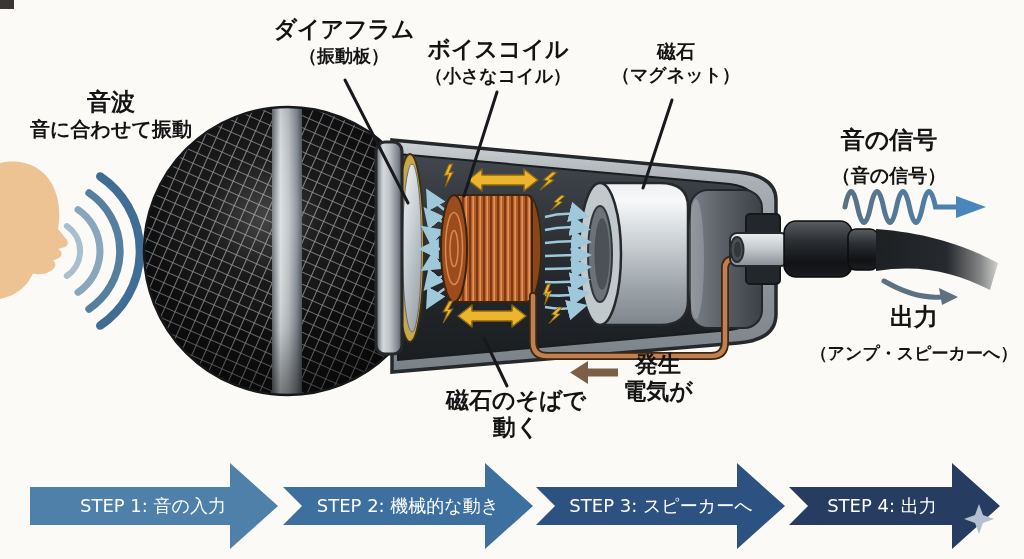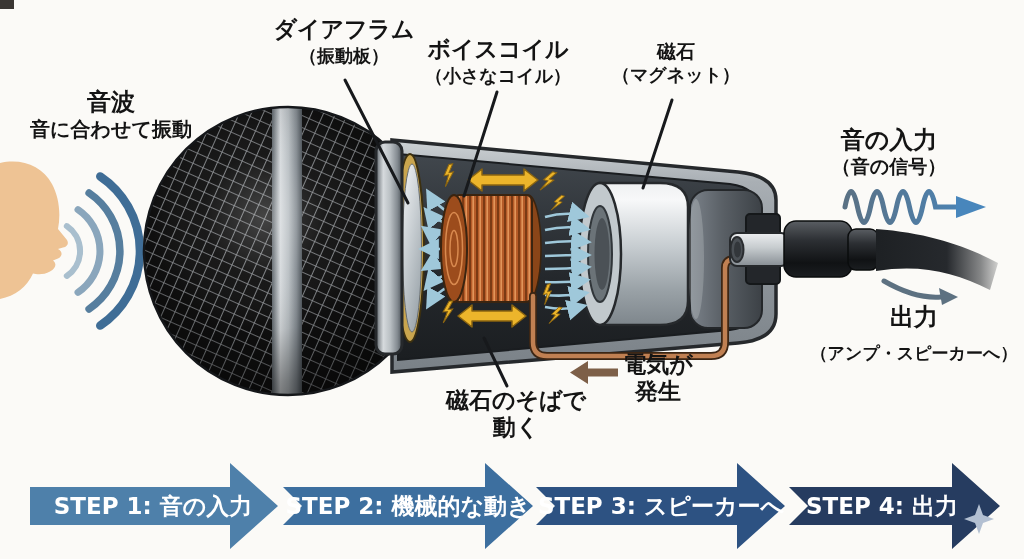--- a/index.html
+++ b/index.html
@@ -16,30 +16,30 @@
   .lbl-soundwave .t{font-size:24px;}
   .lbl-soundwave .s{font-size:20px;margin-top:2px;}
   .lbl-diaphragm{left:260px;top:16px;width:168px;}
   .lbl-voicecoil{left:412px;top:36px;width:172px;}
   .lbl-magnet{left:608px;top:40px;width:136px;}
   .lbl-diaphragm .t,.lbl-voicecoil .t{font-size:23px;}
   .lbl-magnet .t{font-size:19px;}
   .lbl-diaphragm .s,.lbl-voicecoil .s,.lbl-magnet .s{font-size:18px;margin-top:2px;}
   .lbl-esignal{left:812px;top:126px;width:154px;}
   .lbl-esignal .t{font-size:24px;}
-  .lbl-esignal .s{font-size:19px;margin-top:1px;}
+  .lbl-esignal .s{font-size:19px;margin-top:10px;}
   .lbl-output{left:810px;top:303px;width:208px;}
   .lbl-output .t{font-size:24px;}
   .lbl-output .s{font-size:17px;margin-top:12px;}
   .lbl-motion{left:428px;top:387px;width:176px;font-weight:bold;font-size:23px;}
   .lbl-egen{left:598px;top:351px;width:120px;font-weight:bold;font-size:23px;}
   .steptext{
     position:absolute;top:490px;height:32px;display:flex;
     align-items:center;justify-content:center;
-    color:#ffffff;font-weight:bold;font-size:23px;white-space:nowrap;
+    color:#ffffff;font-weight:normal;font-size:18px;white-space:nowrap;
   }
   .st1{left:40px;width:226px;}
   .st2{left:290px;width:236px;}
   .st3{left:542px;width:238px;}
   .st4{left:794px;width:176px;}
 </style>
 </head>
 <body>
 
 <div class="canvas">
@@ -267,37 +267,37 @@
     <span class="t">ボイスコイル</span>
     <span class="s">（小さなコイル）</span>
   </div>
 
   <div class="lbl lbl-magnet">
     <span class="t">磁石</span>
     <span class="s">（マグネット）</span>
   </div>
 
   <div class="lbl lbl-esignal">
-    <span class="t">音の入力</span>
+    <span class="t">音の信号</span>
     <span class="s">（音の信号）</span>
   </div>
 
   <div class="lbl lbl-output">
     <span class="t">出力</span>
     <span class="s">（アンプ・スピーカーへ）</span>
   </div>
 
   <div class="lbl lbl-motion">
     <span class="t">磁石のそばで</span>
     <span class="t">動く</span>
   </div>
 
   <div class="lbl lbl-egen">
+    <span class="t">発生</span>
     <span class="t">電気が</span>
-    <span class="t">発生</span>
   </div>
 
   <div class="steptext st1">STEP 1: 音の入力</div>
   <div class="steptext st2">STEP 2: 機械的な動き</div>
   <div class="steptext st3">STEP 3: スピーカーへ</div>
   <div class="steptext st4">STEP 4: 出力</div>
 
 </div>
 
 </body></html>

